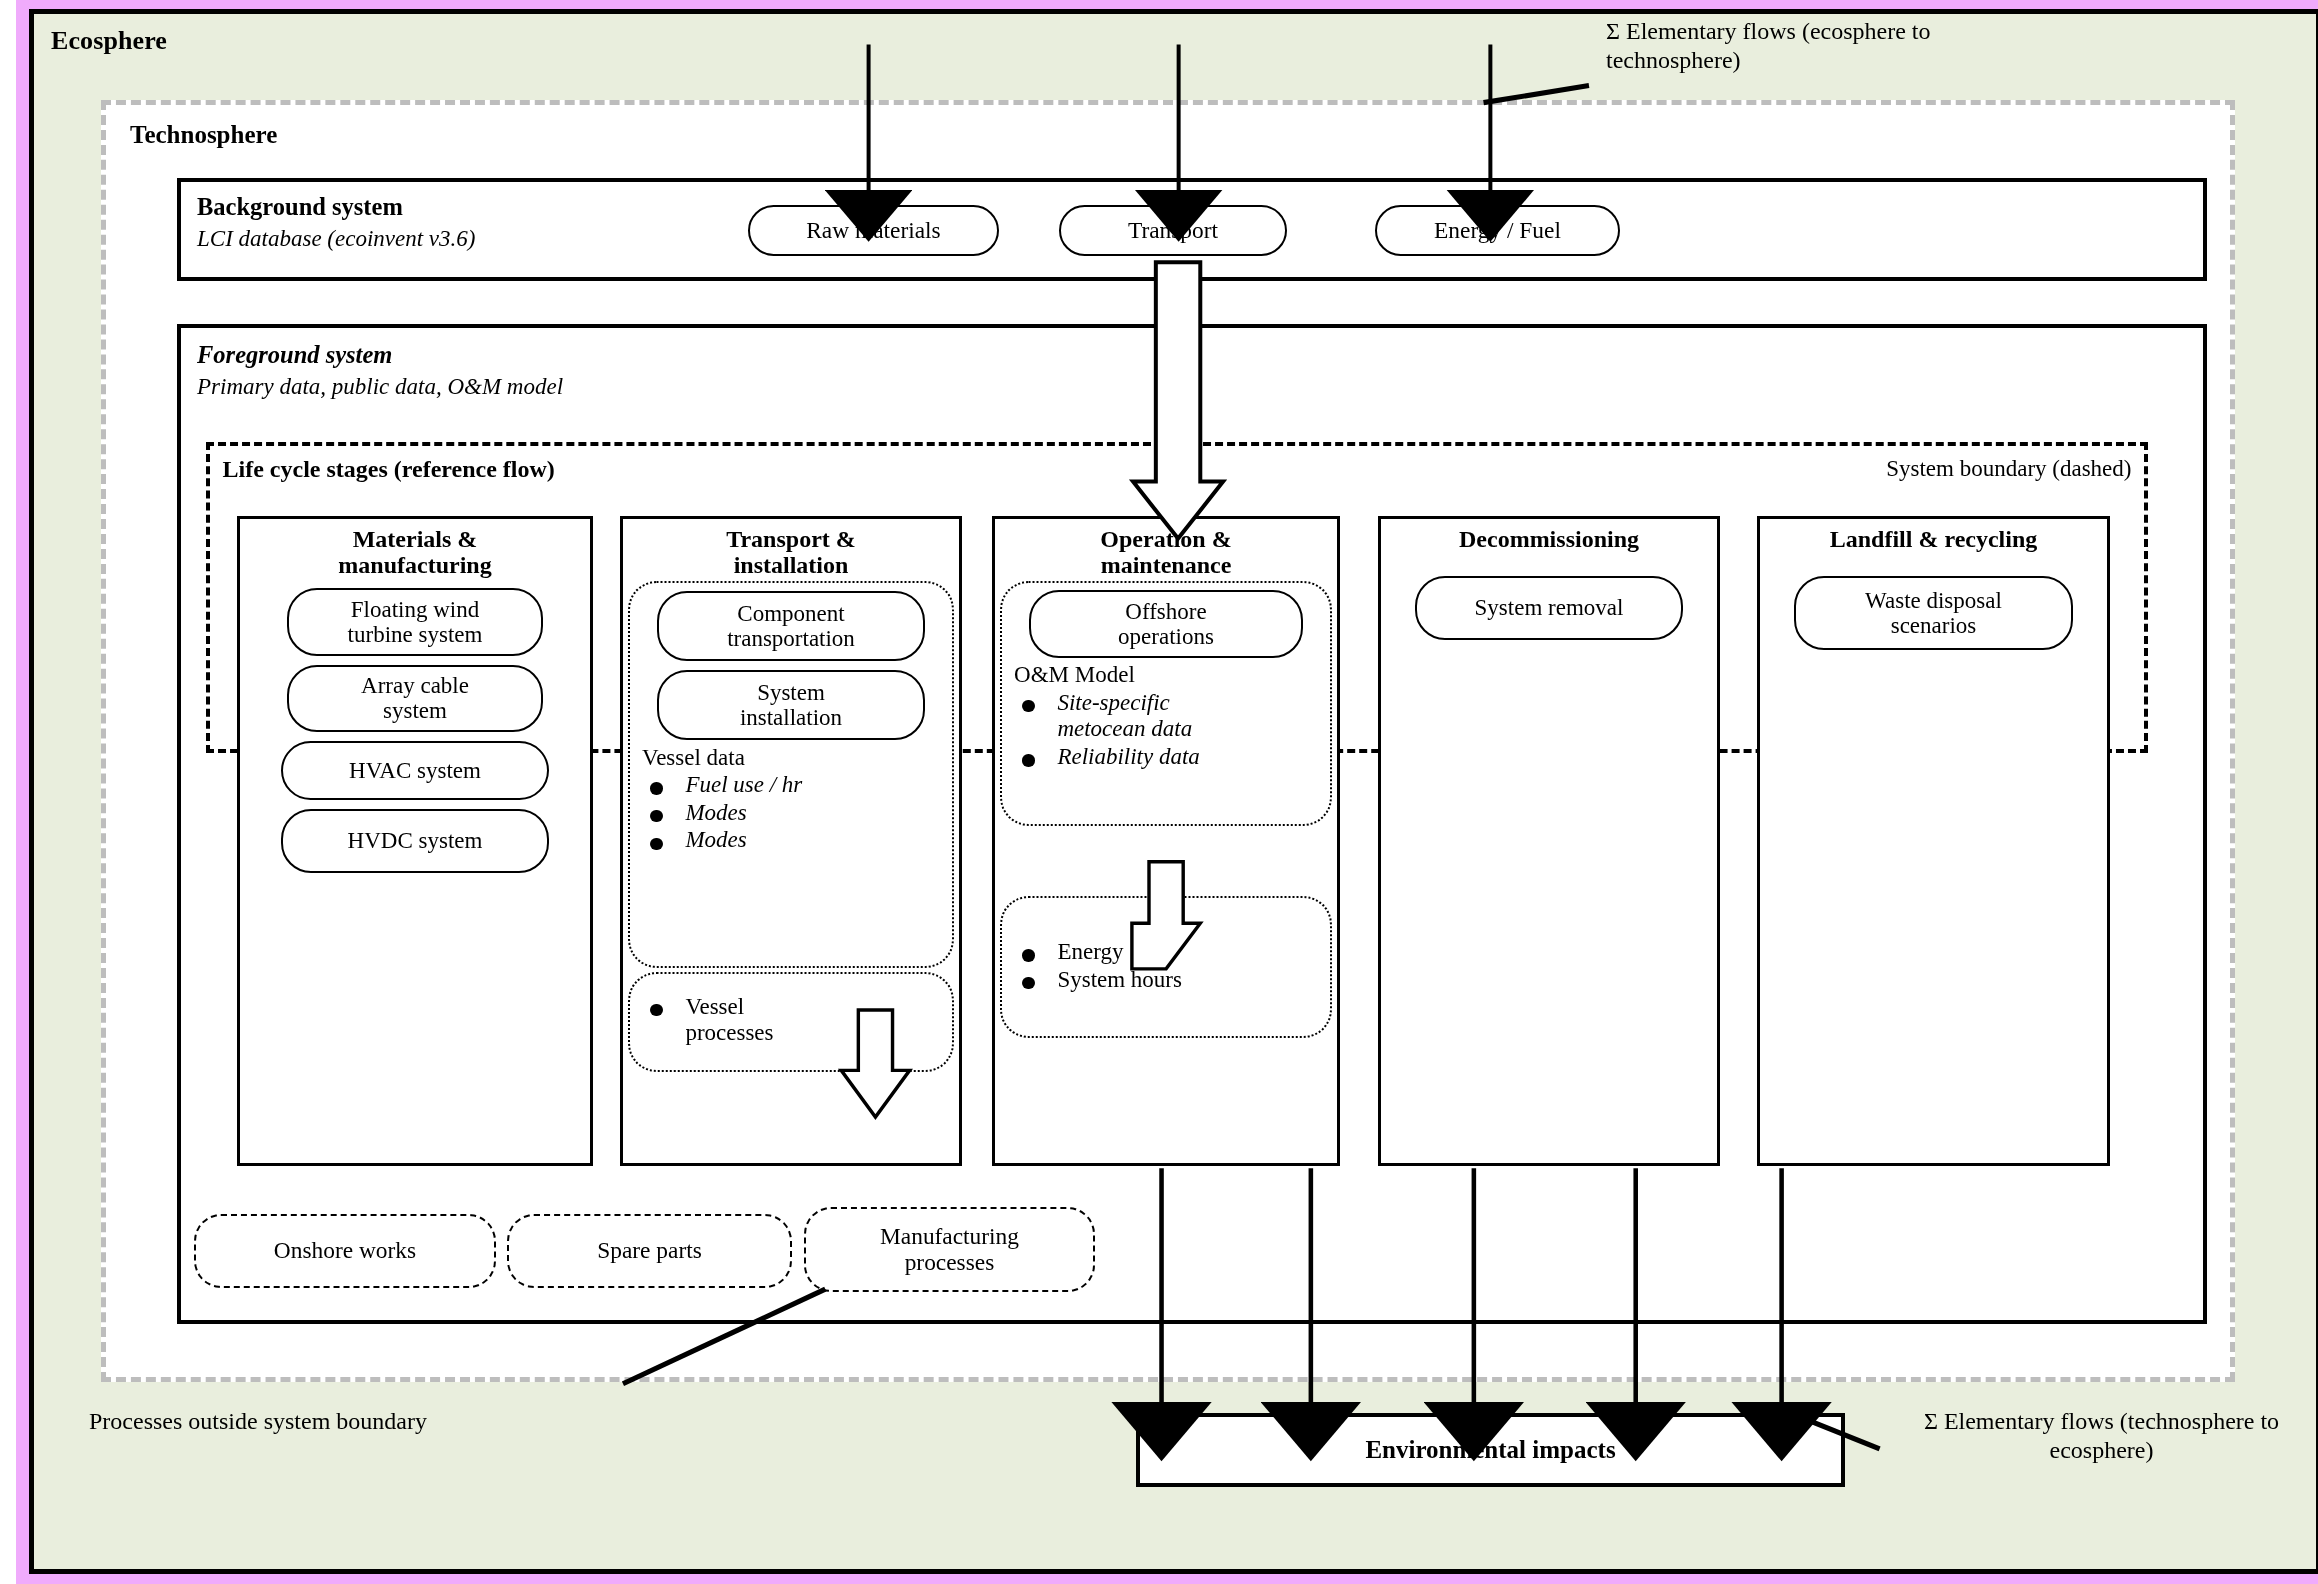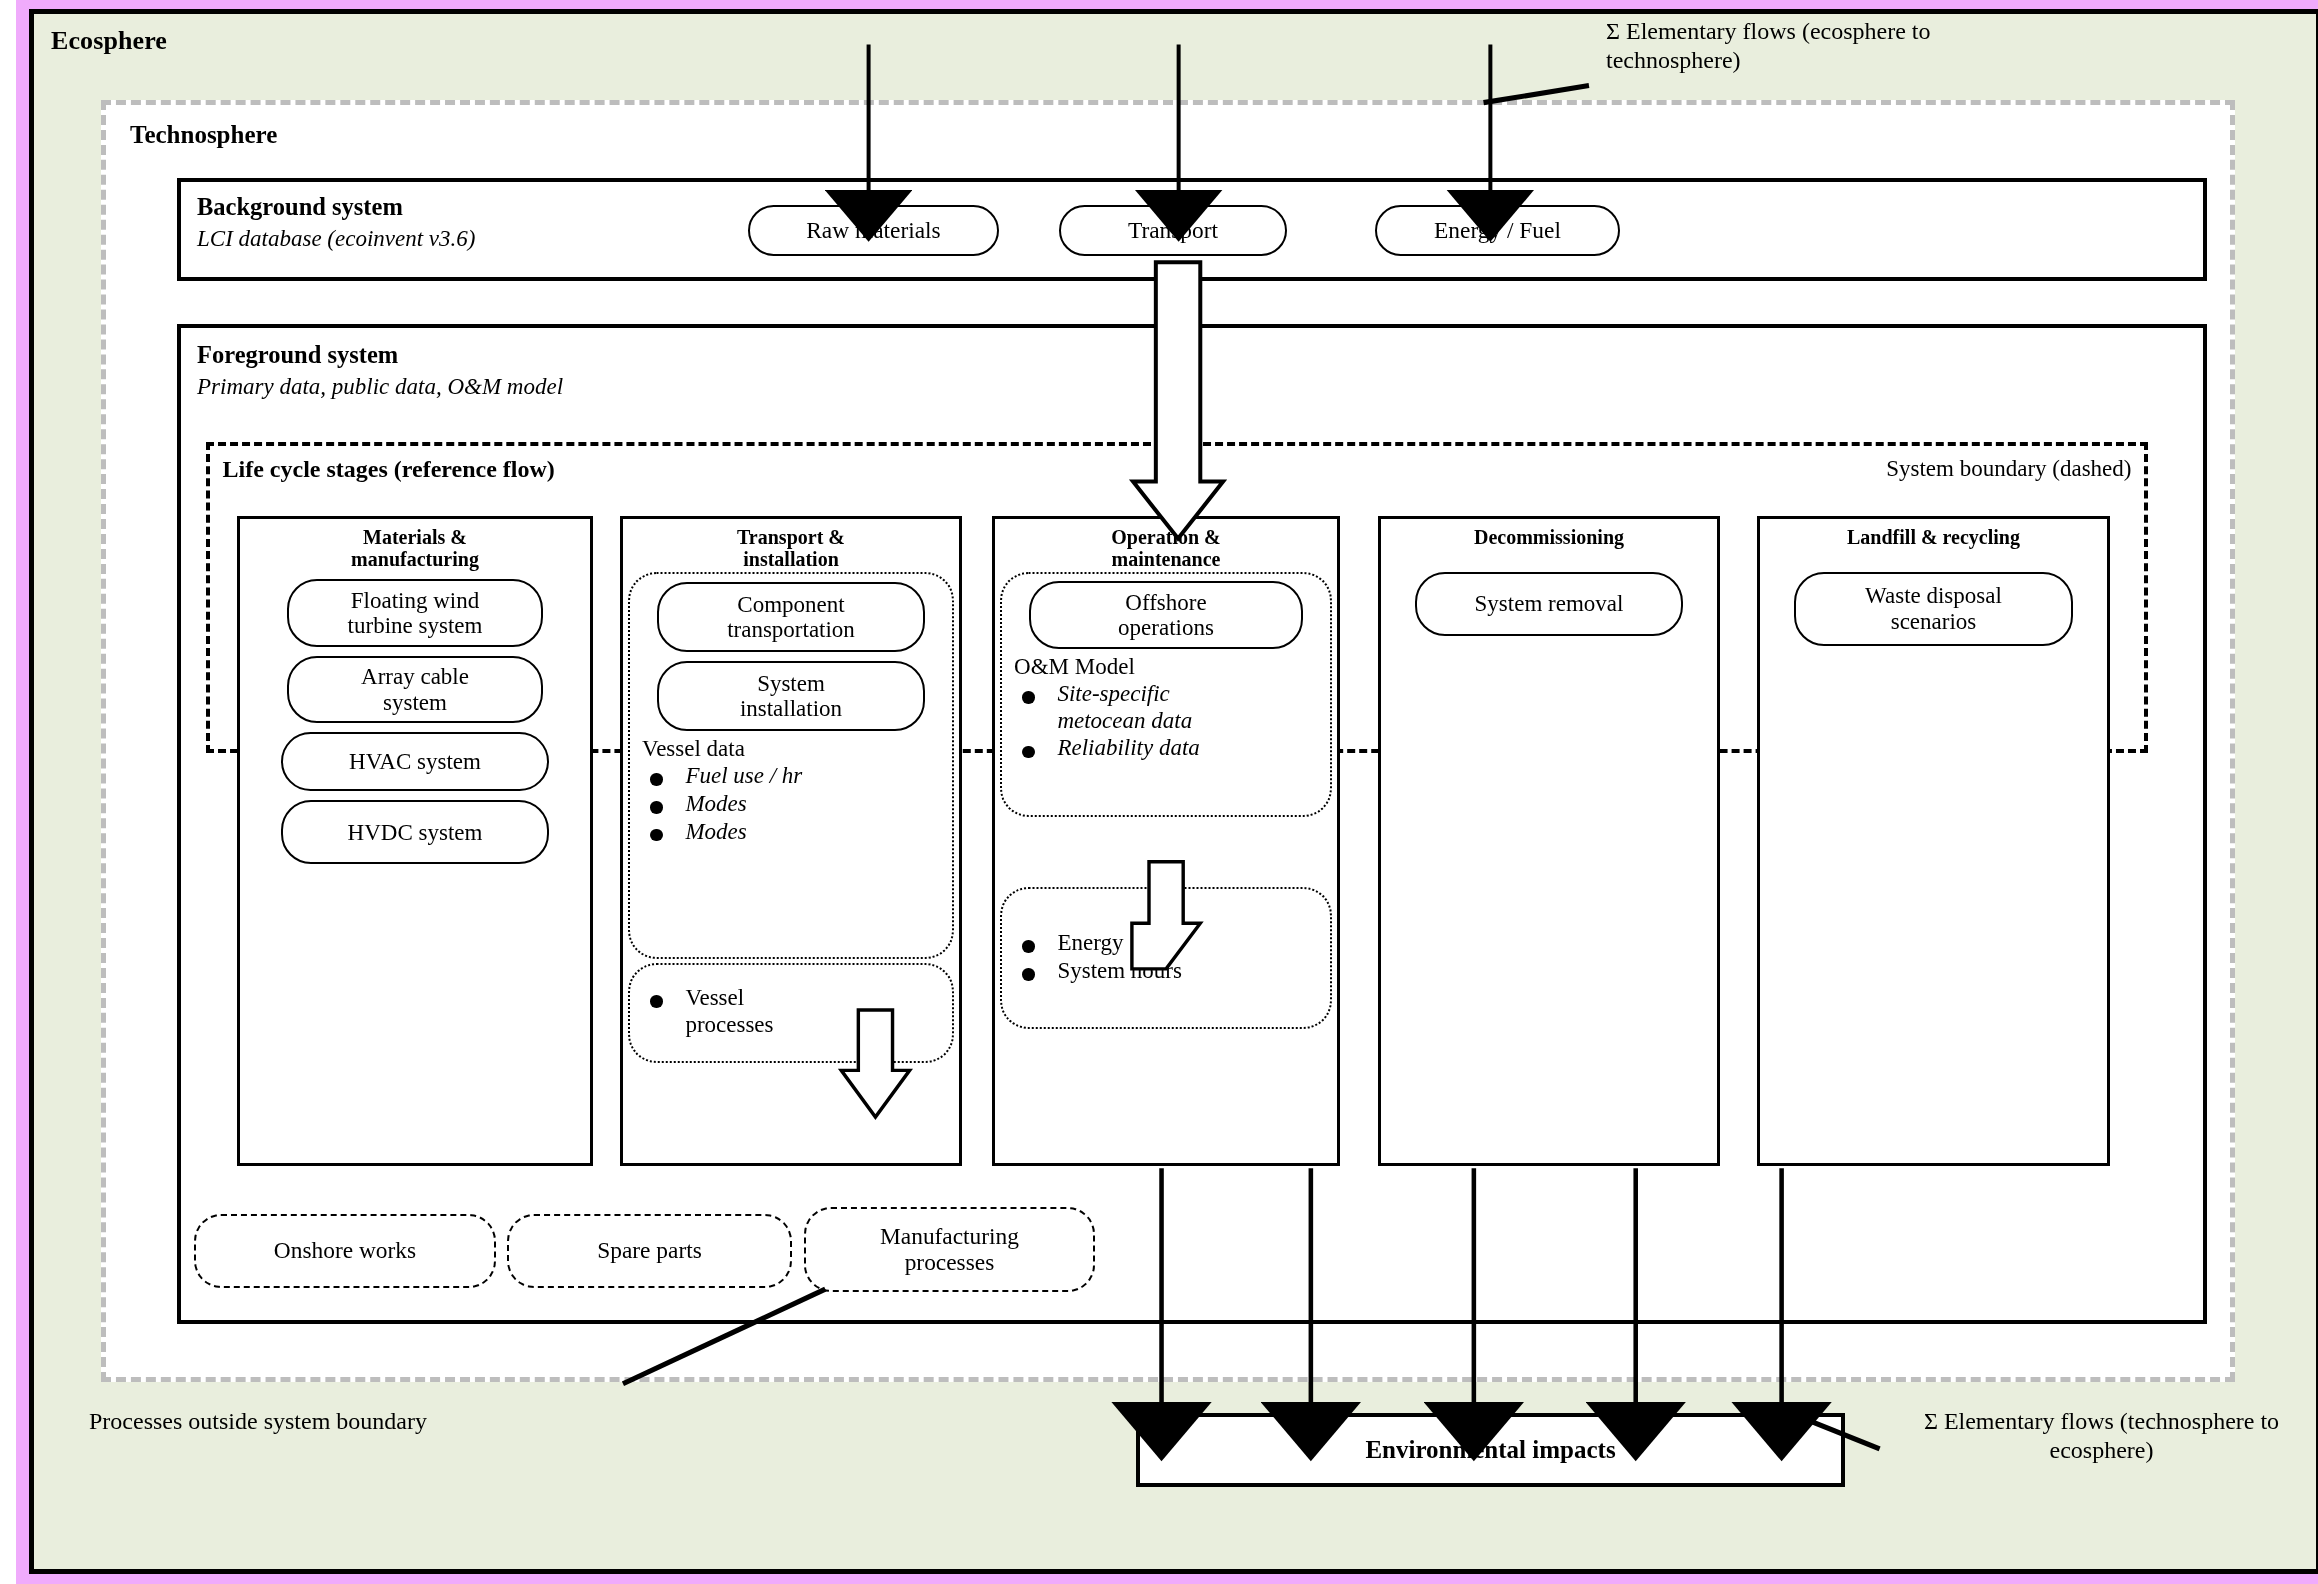--- a/index.html
+++ b/index.html
@@ -27,32 +27,32 @@
     border:2.3px solid #000;border-radius:26px;background:#fff;box-sizing:border-box;
     font-size:23.4px;line-height:1.08;padding:2.3px 5.7px;}
 
   #pill-raw{position:absolute;left:732px;top:205px;width:251px;height:51px;}
   #pill-transport{position:absolute;left:1043px;top:205px;width:228px;height:51px;}
   #pill-energy{position:absolute;left:1359px;top:205px;width:245px;height:51px;}
 
   
   #foreground-system{position:absolute;left:161px;top:324px;width:2030px;height:1000px;
     background:#fff;border:4px solid #000;box-sizing:border-box;}
-  .fg-title{position:absolute;left:16px;top:12.5px;font-size:24.5px;font-weight:bold;}
+  .fg-title{position:absolute;left:16px;top:12.5px;font-size:24.5px;font-weight:bold;font-style:italic;}
   .fg-sub{position:absolute;left:16px;top:46px;font-size:23px;font-style:italic;}
 
   
   #lifecycle{position:absolute;left:25px;top:114px;width:1942px;height:311px;
     border:4px dashed #000;background:transparent;box-sizing:border-box;}
   #lifecycle-label{position:absolute;left:12.5px;top:10.3px;font-size:24px;font-weight:bold;}
   #system-boundary-label{position:absolute;right:12.5px;top:10.3px;font-size:23px;}
 
   
   .stage{position:absolute;background:#fff;border:3.4px solid #000;box-sizing:border-box;}
-  .stage-title{text-align:center;font-size:20px;font-weight:bold;line-height:1.08;
+  .stage-title{text-align:center;font-size:24px;font-weight:bold;line-height:1.08;
     margin:8px 3.4px 0 3.4px;}
 
   .inner-pill{margin:9px auto 0 auto;border:2.3px solid #000;border-radius:30px;background:#fff;
     box-sizing:border-box;display:flex;align-items:center;justify-content:center;text-align:center;
     font-size:23px;line-height:1.1;padding:4.6px 6.8px;}
 
   .dotted-group{border:2.3px dotted #000;border-radius:28.5px;box-sizing:border-box;padding:5.7px 6.8px 8px 6.8px;}
 
   .grp-title{font-size:23px;margin:4.6px 0 1.1px 5.7px;}
   ul.bul{list-style:none;margin:0;padding:0;}

